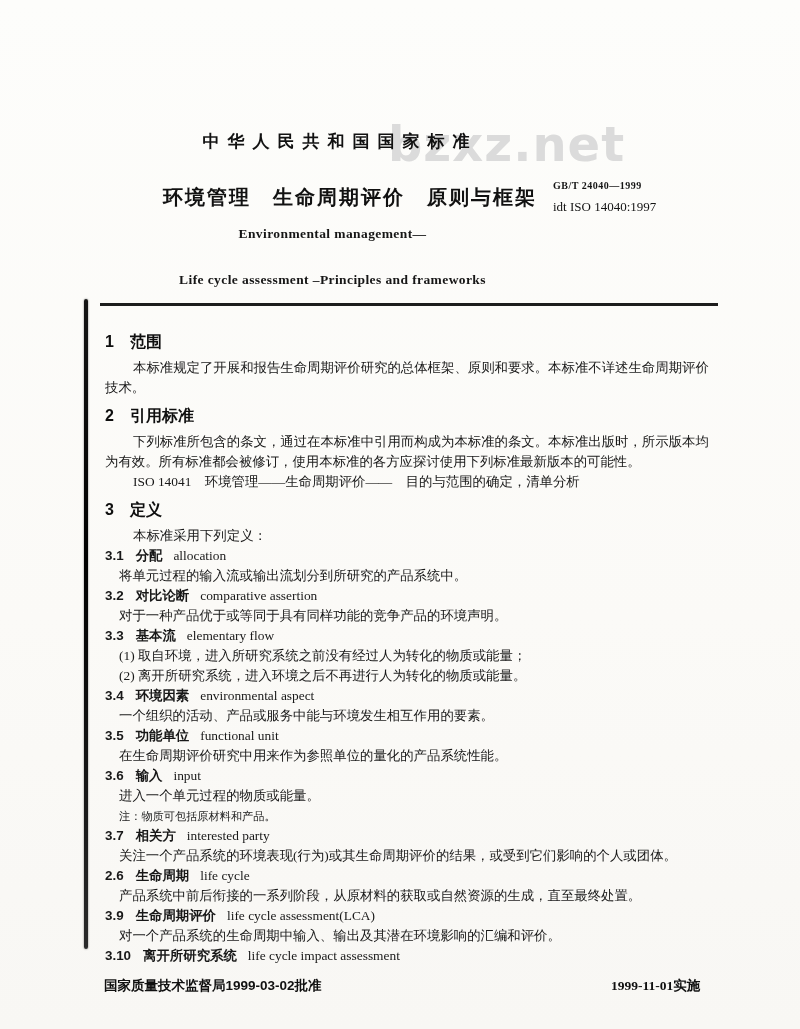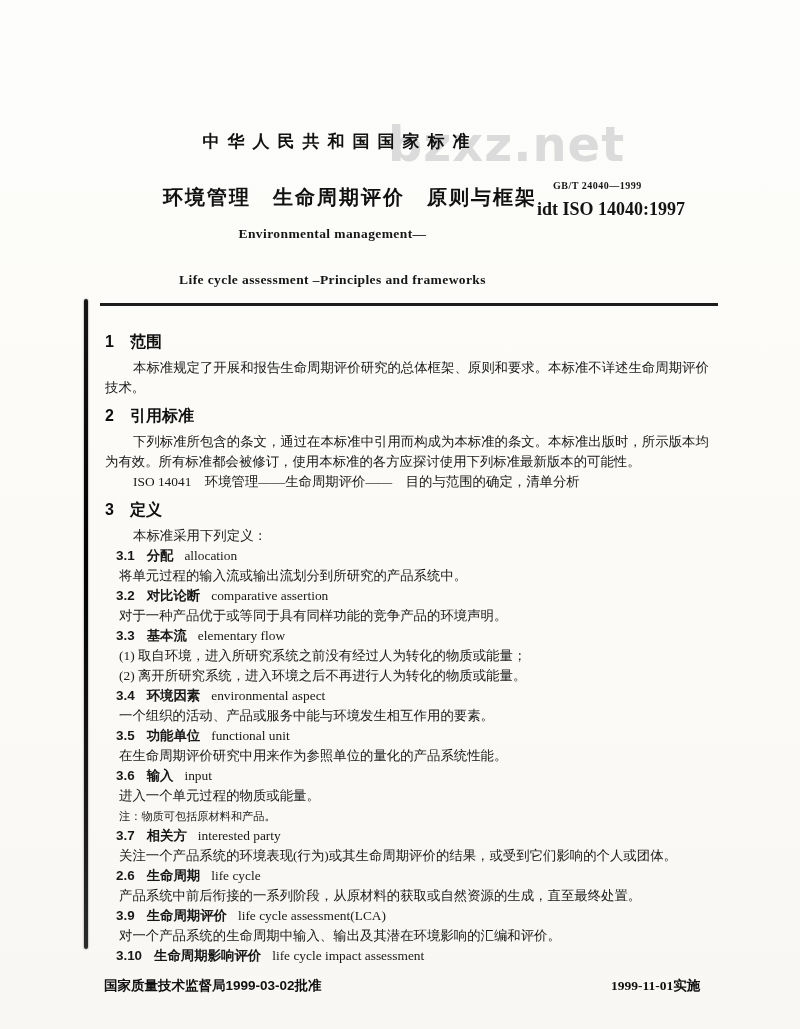--- a/index.html
+++ b/index.html
@@ -60,23 +60,23 @@
   .std-code {
     position: absolute;
     left: 553px; top: 180px;
     font-size: 10px;
     font-weight: 700;
     color: #141414;
     letter-spacing: .5px;
   }
   .idt-code {
     position: absolute;
-    left: 537px; top: 199px;
-    font-size: 18px;
-    font-weight: 700;
+    left: 553px; top: 199px;
+    font-size: 13px;
+    font-weight: 400;
     color: #141414;
   }
   .title-en-1, .title-en-2 {
     position: absolute;
     left: 105px;
     width: 455px;
     text-align: center;
     font-size: 13.5px;
     font-weight: 700;
     color: #161616;
@@ -102,21 +102,21 @@
   .bh {
     font-weight: 700;
     font-size: 16px;
     margin: 8px 0 6px 0;
     color: #0f0f0f;
     font-family: "Liberation Sans", "DejaVu Sans", sans-serif;
   }
   .bp2 { text-indent: 28px; }
   .bp0 { text-indent: 0; }
   .bterm { font-weight: 400; }
-  .bterm .tnum { font-weight: 700; font-family: "Liberation Sans", "DejaVu Sans", sans-serif; margin-left: 11px; }
+  .bterm .tnum { font-weight: 700; font-family: "Liberation Sans", "DejaVu Sans", sans-serif; }
   .bterm .tcn  { font-weight: 700; margin-left: 12px; font-family: "Liberation Sans", "DejaVu Sans", sans-serif; }
   .bterm .ten  { margin-left: 11px; font-family: "Liberation Serif", serif; }
   .bdef { padding-left: 14px; }
   .bnote { padding-left: 14px; font-size: 11.2px; color: #222; }
   .footer-approval {
     position: absolute;
     left: 104px; top: 977px;
     font-size: 13.5px;
     font-weight: 700;
     color: #101010;
@@ -176,20 +176,20 @@
         <div class="bdef">在生命周期评价研究中用来作为参照单位的量化的产品系统性能。</div>
         <div class="bterm"><span class="tnum">3.6</span><span class="tcn">输入</span><span class="ten">input</span></div>
         <div class="bdef">进入一个单元过程的物质或能量。</div>
         <div class="bnote">注：物质可包括原材料和产品。</div>
         <div class="bterm"><span class="tnum">3.7</span><span class="tcn">相关方</span><span class="ten">interested party</span></div>
         <div class="bdef">关注一个产品系统的环境表现(行为)或其生命周期评价的结果，或受到它们影响的个人或团体。</div>
         <div class="bterm"><span class="tnum">2.6</span><span class="tcn">生命周期</span><span class="ten">life cycle</span></div>
         <div class="bdef">产品系统中前后衔接的一系列阶段，从原材料的获取或自然资源的生成，直至最终处置。</div>
         <div class="bterm"><span class="tnum">3.9</span><span class="tcn">生命周期评价</span><span class="ten">life cycle assessment(LCA)</span></div>
         <div class="bdef">对一个产品系统的生命周期中输入、输出及其潜在环境影响的汇编和评价。</div>
-        <div class="bterm"><span class="tnum">3.10</span><span class="tcn">生命周期影响评价</span><span class="ten">life cycle impact assessment</span></div>
+        <div class="bterm"><span class="tnum">3.10</span><span class="tcn">离开所研究系统</span><span class="ten">life cycle impact assessment</span></div>
       </div>
 
     <div class="footer-approval">国家质量技术监督局1999-03-02批准</div>
     <div class="footer-impl">1999-11-01实施</div>
 
   </div>
 </div>
 
 </body></html>

